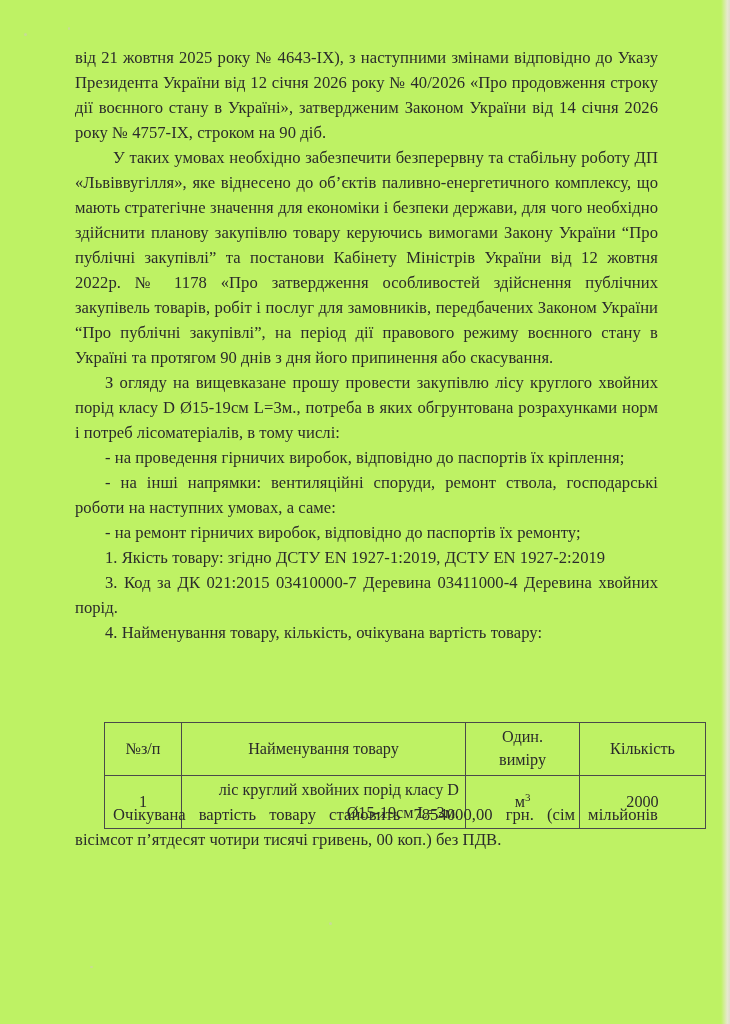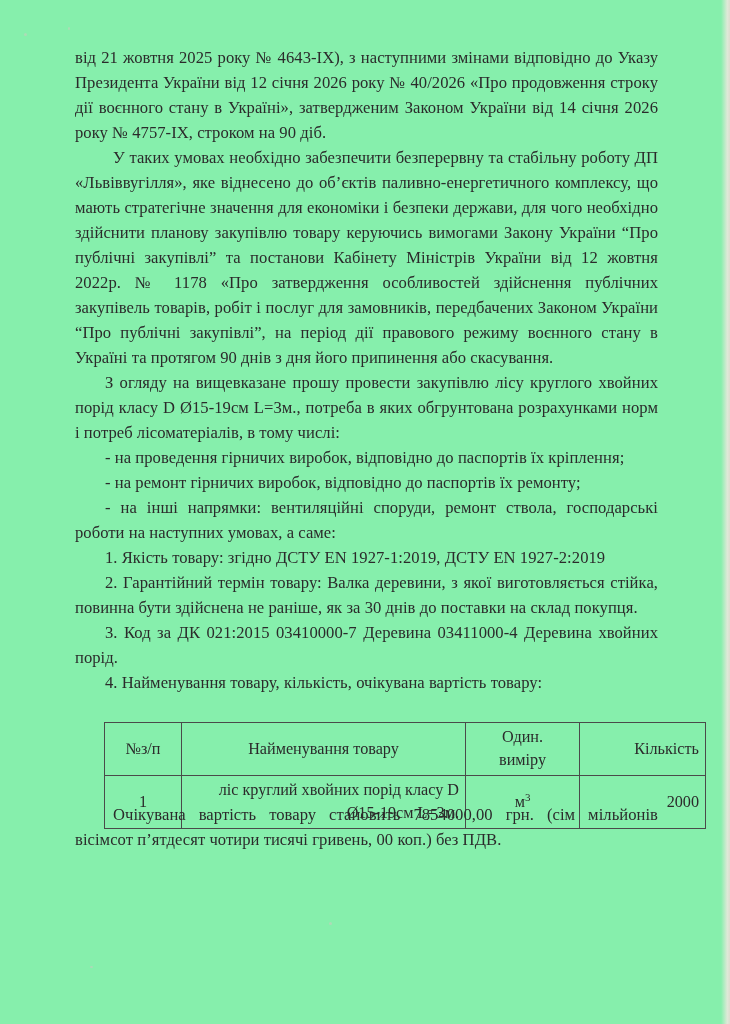--- a/index.html
+++ b/index.html
@@ -4,21 +4,21 @@
 <style>
   html, body {
     margin: 0;
     padding: 0;
     background: #ffffff;
   }
   .page {
     position: relative;
     width: 730px;
     height: 1024px;
-    background: #86efac;
+    background: #bef264;
     overflow: hidden;
     font-family: "Liberation Serif", "DejaVu Serif", serif;
     color: #2b2b2b;
   }
   
   .scan-edge-right {
     position: absolute;
     top: 0;
     right: 0;
     width: 9px;
@@ -72,21 +72,21 @@
   table.goods td {
     border: 1px solid #4a4a4a;
     font-size: 16.2px;
     line-height: 23px;
     padding: 3px 6px;
     vertical-align: middle;
   }
   .col-no    { width: 64px;  text-align: center; }
   .col-name  { width: 271px; text-align: center; margin-left: 12px; }
   .col-unit  { width: 101px; text-align: center; }
-  .col-qty   { width: 113px; text-align: right; }
+  .col-qty   { width: 113px; text-align: center; }
   .head-row td { height: 45px; }
   .data-row td { height: 42px; }
   .cell-name-left {
     text-align: right;
     padding-left: 9px;
     padding-right: 4px;
     line-height: 22px;
   }
   sup { font-size: 0.68em; vertical-align: super; line-height: 0; }
 
@@ -111,25 +111,24 @@
 
   <div class="body-area">
 
     <p class="">від 21 жовтня 2025 року № 4643-IX), з наступними змінами відповідно до Указу Президента України від 12 січня 2026 року № 40/2026 «Про продовження строку дії воєнного стану в Україні», затвердженим Законом України від 14 січня 2026 року № 4757-IX, строком на 90 діб.</p>
 
     <p class="indent">У таких умовах необхідно забезпечити безперервну та стабільну роботу ДП «Львіввугілля», яке віднесено до об’єктів паливно-енергетичного комплексу, що мають стратегічне значення для економіки і безпеки держави, для чого необхідно здійснити планову закупівлю товару керуючись вимогами Закону України “Про публічні закупівлі” та постанови Кабінету Міністрів України від 12 жовтня 2022р. № 1178 «Про затвердження особливостей здійснення публічних закупівель товарів, робіт і послуг для замовників, передбачених Законом України “Про публічні закупівлі”, на період дії правового режиму воєнного стану в Україні та протягом 90 днів з дня його припинення або скасування.</p>
 
     <p class="indent-small">З огляду на вищевказане прошу провести закупівлю лісу круглого хвойних порід класу D Ø15-19см L=3м., потреба в яких обгрунтована розрахунками норм і потреб лісоматеріалів, в тому числі:</p>
 
     <p class="dash">- на проведення гірничих виробок, відповідно до паспортів їх кріплення;</p>
+    <p class="dash">- на інші напрямки: вентиляційні споруди, ремонт ствола, господарські роботи на наступних умовах, а саме:</p>
     <p class="dash">- на ремонт гірничих виробок, відповідно до паспортів їх ремонту;</p>
-    <p class="dash">- на інші напрямки: вентиляційні споруди, ремонт ствола, господарські роботи на наступних умовах, а саме:</p>
 
     <p class="indent-small">1. Якість товару: згідно ДСТУ EN 1927-1:2019, ДСТУ EN 1927-2:2019</p>
-    <p class="indent-small">2. Гарантійний термін товару: Валка деревини, з якої виготовляється стійка, повинна бути здійснена не раніше, як за 30 днів до поставки на склад покупця.</p>
     <p class="indent-small">3. Код за ДК 021:2015 03410000-7 Деревина 03411000-4 Деревина хвойних порід.</p>
     <p class="indent-small">4. Найменування товару, кількість, очікувана вартість товару:</p>
 
   </div>
 
   <div class="table-wrap">
     <table class="goods">
       <tbody>
         <tr class="head-row">
           <td class="col-no">№з/п</td>

